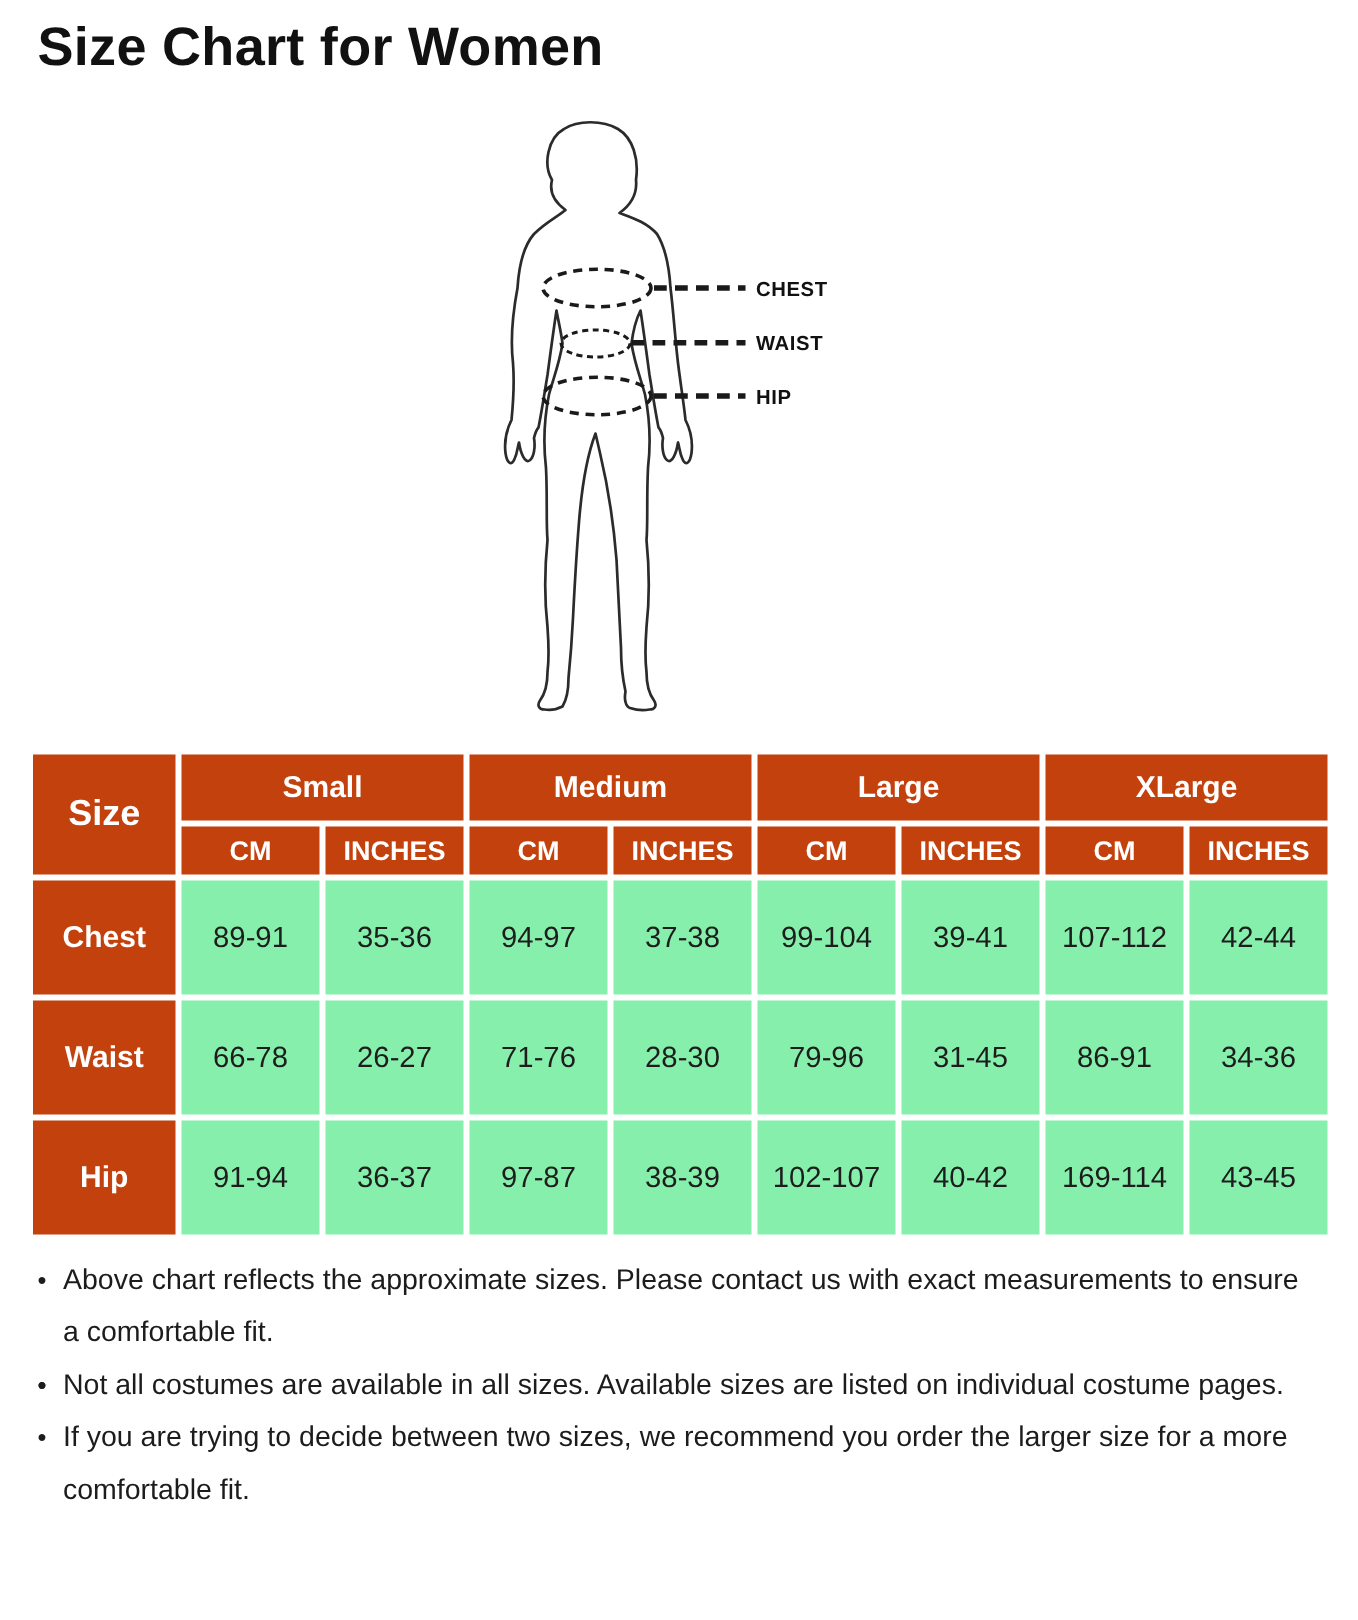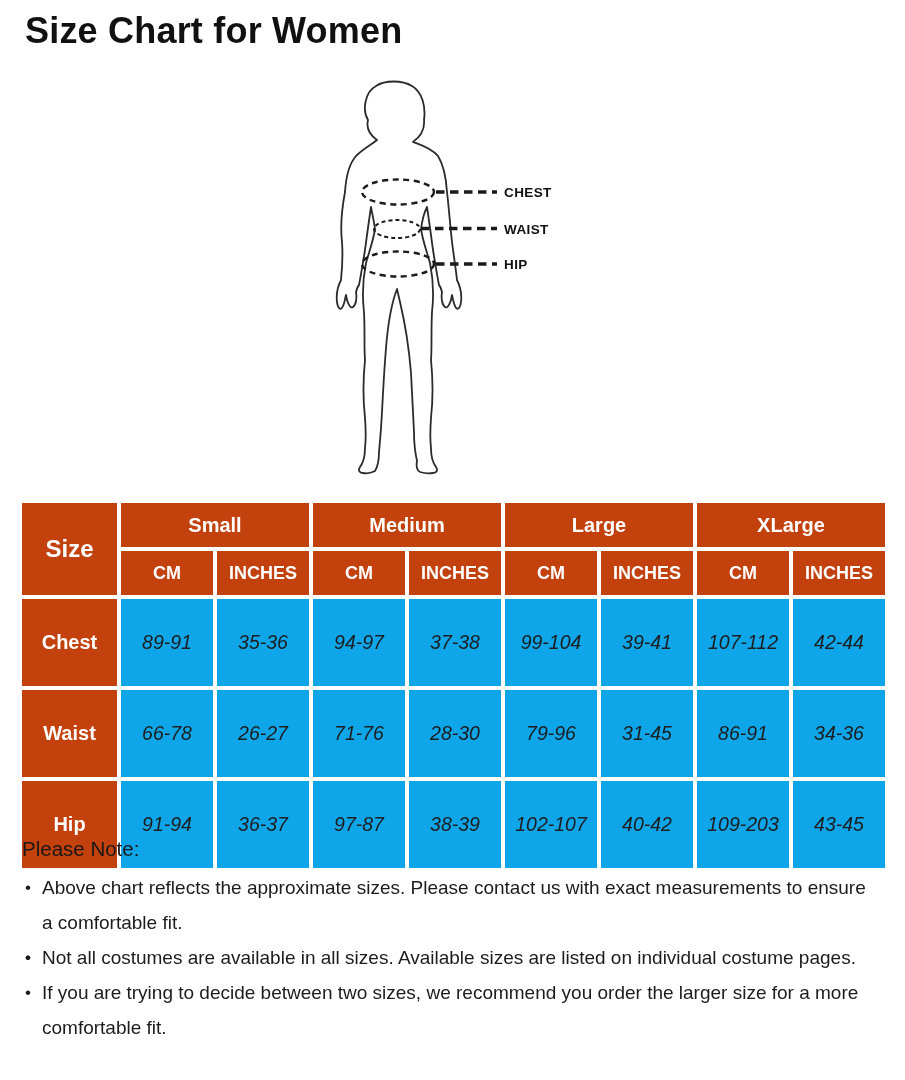--- a/index.html
+++ b/index.html
@@ -32,25 +32,25 @@
   }
   table.size-table th, table.size-table td {
     text-align:center; vertical-align:middle;
     padding:0; overflow:hidden;
   }
   .cell-dark {
     background:#c2410c; color:#ffffff; font-weight:bold;
   }
   .cell-corner  { font-size:24px; }
   .cell-group   { font-size:20px; height:44px; }
-  .cell-unit    { font-size:18px; height:44px; }
+  .cell-unit    { font-size:18px; height:32px; }
   .cell-rowhead { font-size:20px; }
   .cell-data {
-    background:#0ea5e9; color:#1d1d1d;
-    font-size:19.5px; font-weight:normal; height:87px;font-style:italic;
+    background:#86efac; color:#1d1d1d;
+    font-size:19.5px; font-weight:normal; height:76px;
   }
 
   
   .notes {
     position:absolute; left:22px; top:836px; width:845px;
   }
   .notes-heading {
     font-size:20.5px; font-weight:normal; color:#181818;
     margin:0 0 8px 0; line-height:26px;
   }
@@ -205,28 +205,27 @@
       <td class="cell-data">34-36</td>
     </tr>
     <tr>
       <th class="cell-dark cell-rowhead">Hip</th>
       <td class="cell-data">91-94</td>
       <td class="cell-data">36-37</td>
       <td class="cell-data">97-87</td>
       <td class="cell-data">38-39</td>
       <td class="cell-data">102-107</td>
       <td class="cell-data">40-42</td>
-      <td class="cell-data">109-203</td>
+      <td class="cell-data">169-114</td>
       <td class="cell-data">43-45</td>
     </tr>
   </tbody>
 </table>
 
 <div class="notes">
-  <h3 class="notes-heading">Please Note:</h3>
   <ul class="notes-list">
     <li class="notes-item">
       <span class="bullet">•</span>
       <span>Above chart reflects the approximate sizes. Please contact us with exact measurements to ensure a comfortable fit.</span>
     </li>
     <li class="notes-item">
       <span class="bullet">•</span>
     </li>
     <li class="notes-item">
       <span class="bullet">•</span>

